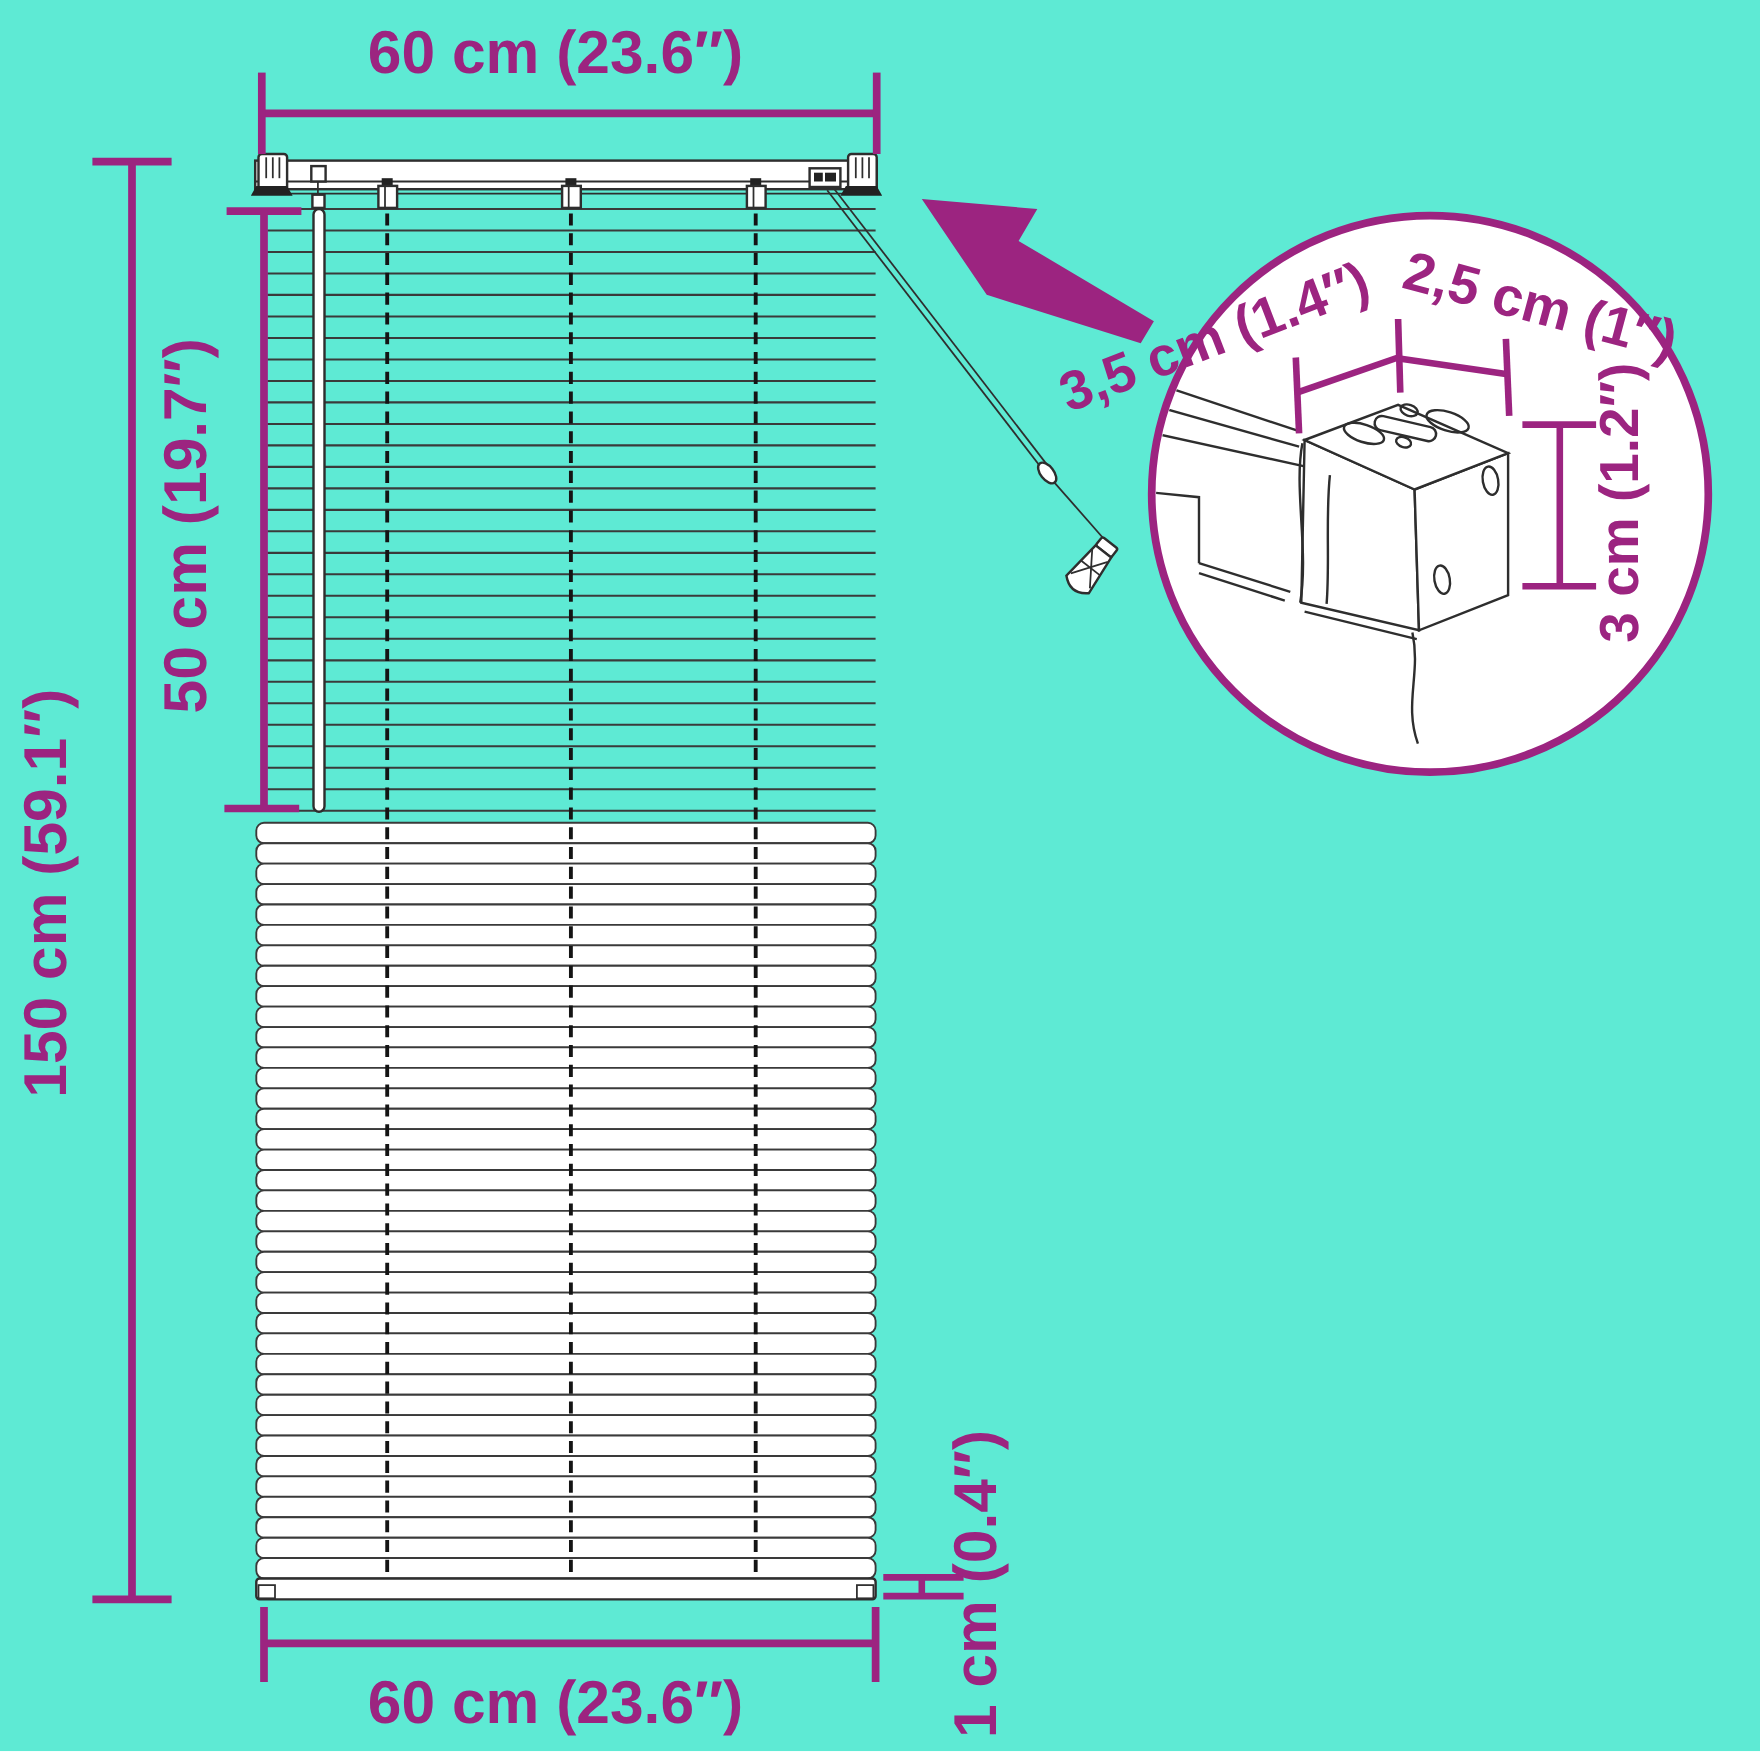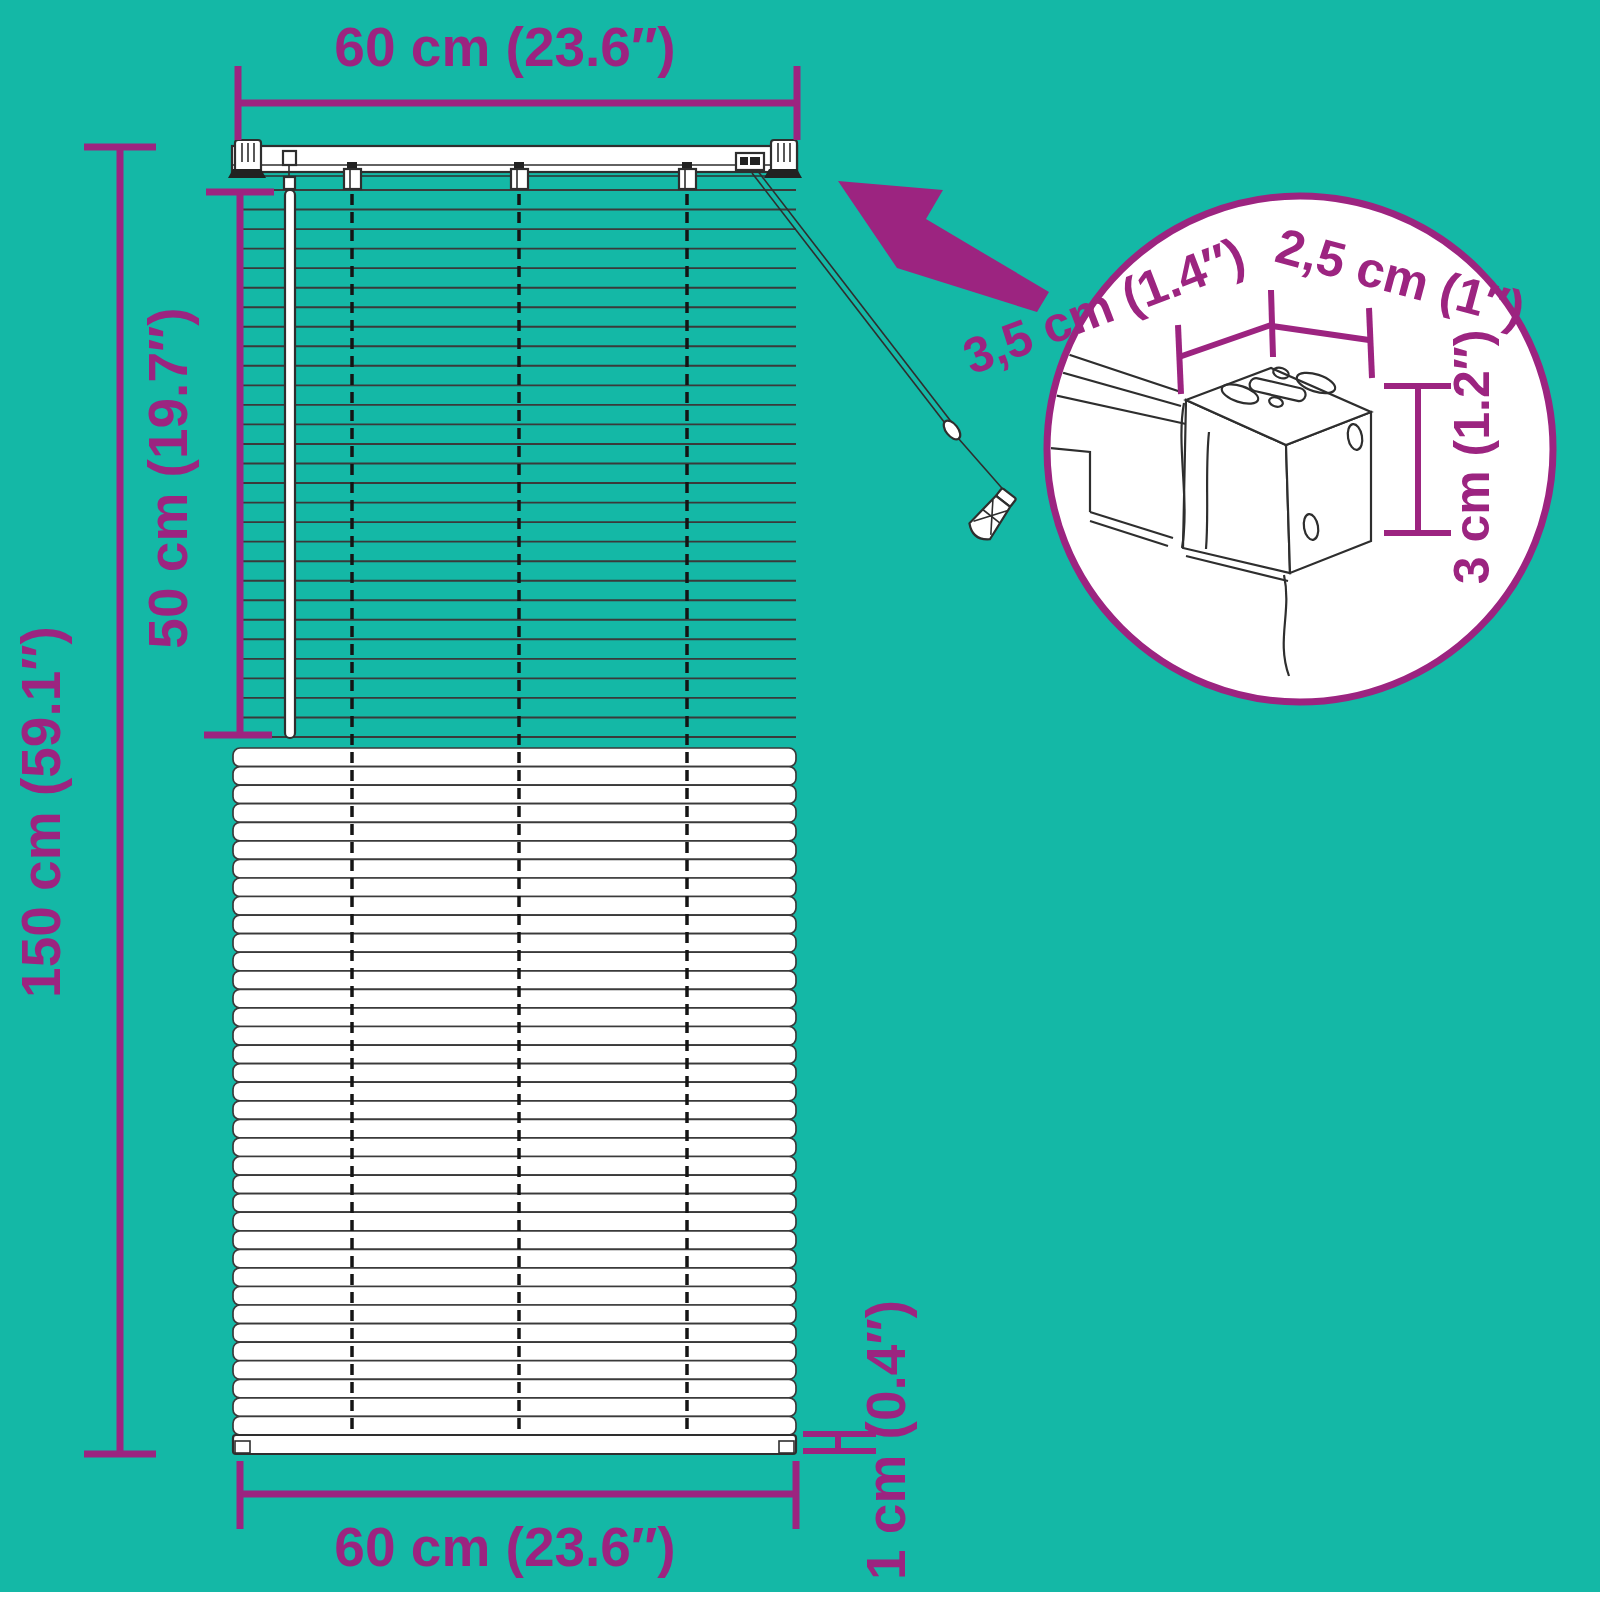--- a/index.html
+++ b/index.html
@@ -1,16 +1,16 @@
 <!DOCTYPE html>
 <html><head>
 <meta charset="utf-8">
 <style>
   html,body{margin:0;padding:0;background:#ffffff;}
-  #canvas{position:relative;width:1600px;height:1592px;background:#14b8a6;overflow:hidden;}
+  #canvas{position:relative;width:1600px;height:1592px;background:#5eead4;overflow:hidden;}
   svg{display:block;}
   .dim-label{
     font-family:"Liberation Sans",sans-serif;
     font-weight:700;
     font-size:55px;
     fill:#9C2480;
   }
   .inset-label{
     font-family:"Liberation Sans",sans-serif;
     font-weight:700;

